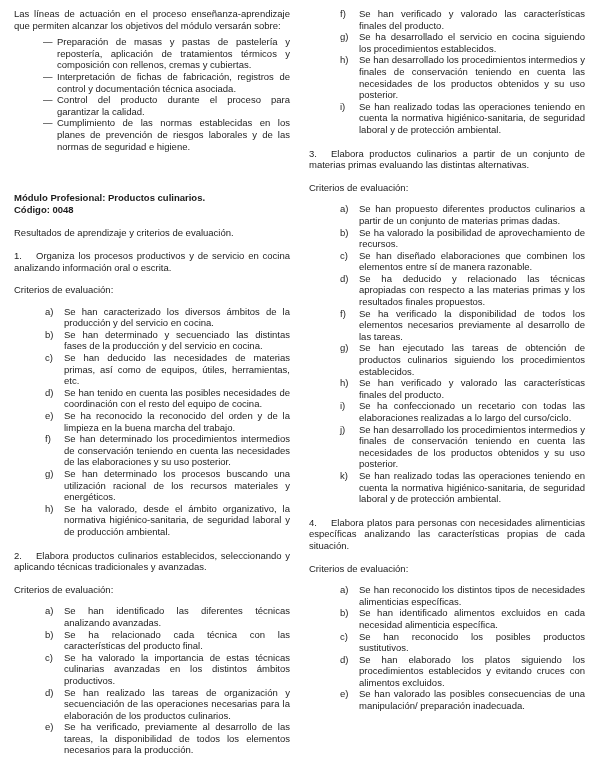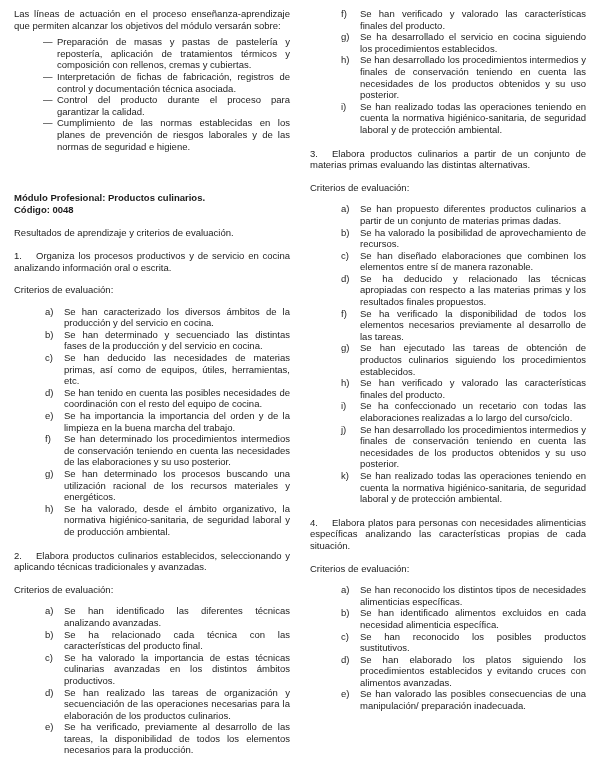--- a/index.html
+++ b/index.html
@@ -6,21 +6,21 @@
   body {
     width: 600px; height: 767px; overflow: hidden;
     font-family: "Liberation Sans", sans-serif;
     color: #1c1c1c;
     -webkit-hyphens: auto; hyphens: auto;
   }
   .page {
     box-sizing: border-box;
     width: 600px; height: 598px;
     padding: 8px 14px 4px 14px;
-    display: flex; gap: 19px; justify-content: space-between;
+    display: flex; gap: 19px;
   }
   .col {
     width: 276px;
     font-size: 9.5px;
     line-height: 11.6px;
     text-align: justify;
   }
   p { margin: 0 0 11px 0; }
   .lead { margin-bottom: 5px; }
   .bullet-list { margin-bottom: 40px; }
@@ -57,21 +57,21 @@
 
     <p>Resultados de aprendizaje y criterios de evaluación.</p>
 
     <p class="statement"><span class="num">1.</span><span>Organiza los procesos productivos y de servicio en cocina analizando información oral o escrita.</span></p>
     <p class="crit-heading">Criterios de evaluación:</p>
     <div class="crit-list">
       <div class="crit"><span class="lbl">a)</span><span>Se han caracterizado los diversos ámbitos de la producción y del servicio en cocina.</span></div>
       <div class="crit"><span class="lbl">b)</span><span>Se han determinado y secuenciado las distintas fases de la producción y del servicio en cocina.</span></div>
       <div class="crit"><span class="lbl">c)</span><span>Se han deducido las necesidades de materias primas, así como de equipos, útiles, herramientas, etc.</span></div>
       <div class="crit"><span class="lbl">d)</span><span>Se han tenido en cuenta las posibles necesidades de coordinación con el resto del equipo de cocina.</span></div>
-      <div class="crit"><span class="lbl">e)</span><span>Se ha importancia la importancia del orden y de la limpieza en la buena marcha del trabajo.</span></div>
+      <div class="crit"><span class="lbl">e)</span><span>Se ha reconocido la reconocido del orden y de la limpieza en la buena marcha del trabajo.</span></div>
       <div class="crit"><span class="lbl">f)</span><span>Se han determinado los procedimientos intermedios de conservación teniendo en cuenta las necesidades de las elaboraciones y su uso posterior.</span></div>
       <div class="crit"><span class="lbl">g)</span><span>Se han determinado los procesos buscando una utilización racional de los recursos materiales y energéticos.</span></div>
       <div class="crit"><span class="lbl">h)</span><span>Se ha valorado, desde el ámbito organizativo, la normativa higiénico-sanitaria, de seguridad laboral y de producción ambiental.</span></div>
     </div>
 
     <p class="statement"><span class="num">2.</span><span>Elabora productos culinarios establecidos, seleccionando y aplicando técnicas tradicionales y avanzadas.</span></p>
     <p class="crit-heading">Criterios de evaluación:</p>
     <div class="crit-list">
       <div class="crit"><span class="lbl">a)</span><span>Se han identificado las diferentes técnicas analizando avanzadas.</span></div>
       <div class="crit"><span class="lbl">b)</span><span>Se ha relacionado cada técnica con las características del producto final.</span></div>
@@ -105,18 +105,18 @@
       <div class="crit"><span class="lbl">j)</span><span>Se han desarrollado los procedimientos intermedios y finales de conservación teniendo en cuenta las necesidades de los productos obtenidos y su uso posterior.</span></div>
       <div class="crit"><span class="lbl">k)</span><span>Se han realizado todas las operaciones teniendo en cuenta la normativa higiénico-sanitaria, de seguridad laboral y de protección ambiental.</span></div>
     </div>
 
     <p class="statement"><span class="num">4.</span><span>Elabora platos para personas con necesidades alimenticias específicas analizando las características propias de cada situación.</span></p>
     <p class="crit-heading">Criterios de evaluación:</p>
     <div class="crit-list">
       <div class="crit"><span class="lbl">a)</span><span>Se han reconocido los distintos tipos de necesidades alimenticias específicas.</span></div>
       <div class="crit"><span class="lbl">b)</span><span>Se han identificado alimentos excluidos en cada necesidad alimenticia específica.</span></div>
       <div class="crit"><span class="lbl">c)</span><span>Se han reconocido los posibles productos sustitutivos.</span></div>
-      <div class="crit"><span class="lbl">d)</span><span>Se han elaborado los platos siguiendo los procedimientos establecidos y evitando cruces con alimentos avanzadas.</span></div>
+      <div class="crit"><span class="lbl">d)</span><span>Se han elaborado los platos siguiendo los procedimientos establecidos y evitando cruces con alimentos excluidos.</span></div>
       <div class="crit"><span class="lbl">e)</span><span>Se han valorado las posibles consecuencias de una manipulación/ preparación inadecuada.</span></div>
     </div>
 
   </div>
 </div>
 
 </body></html>

